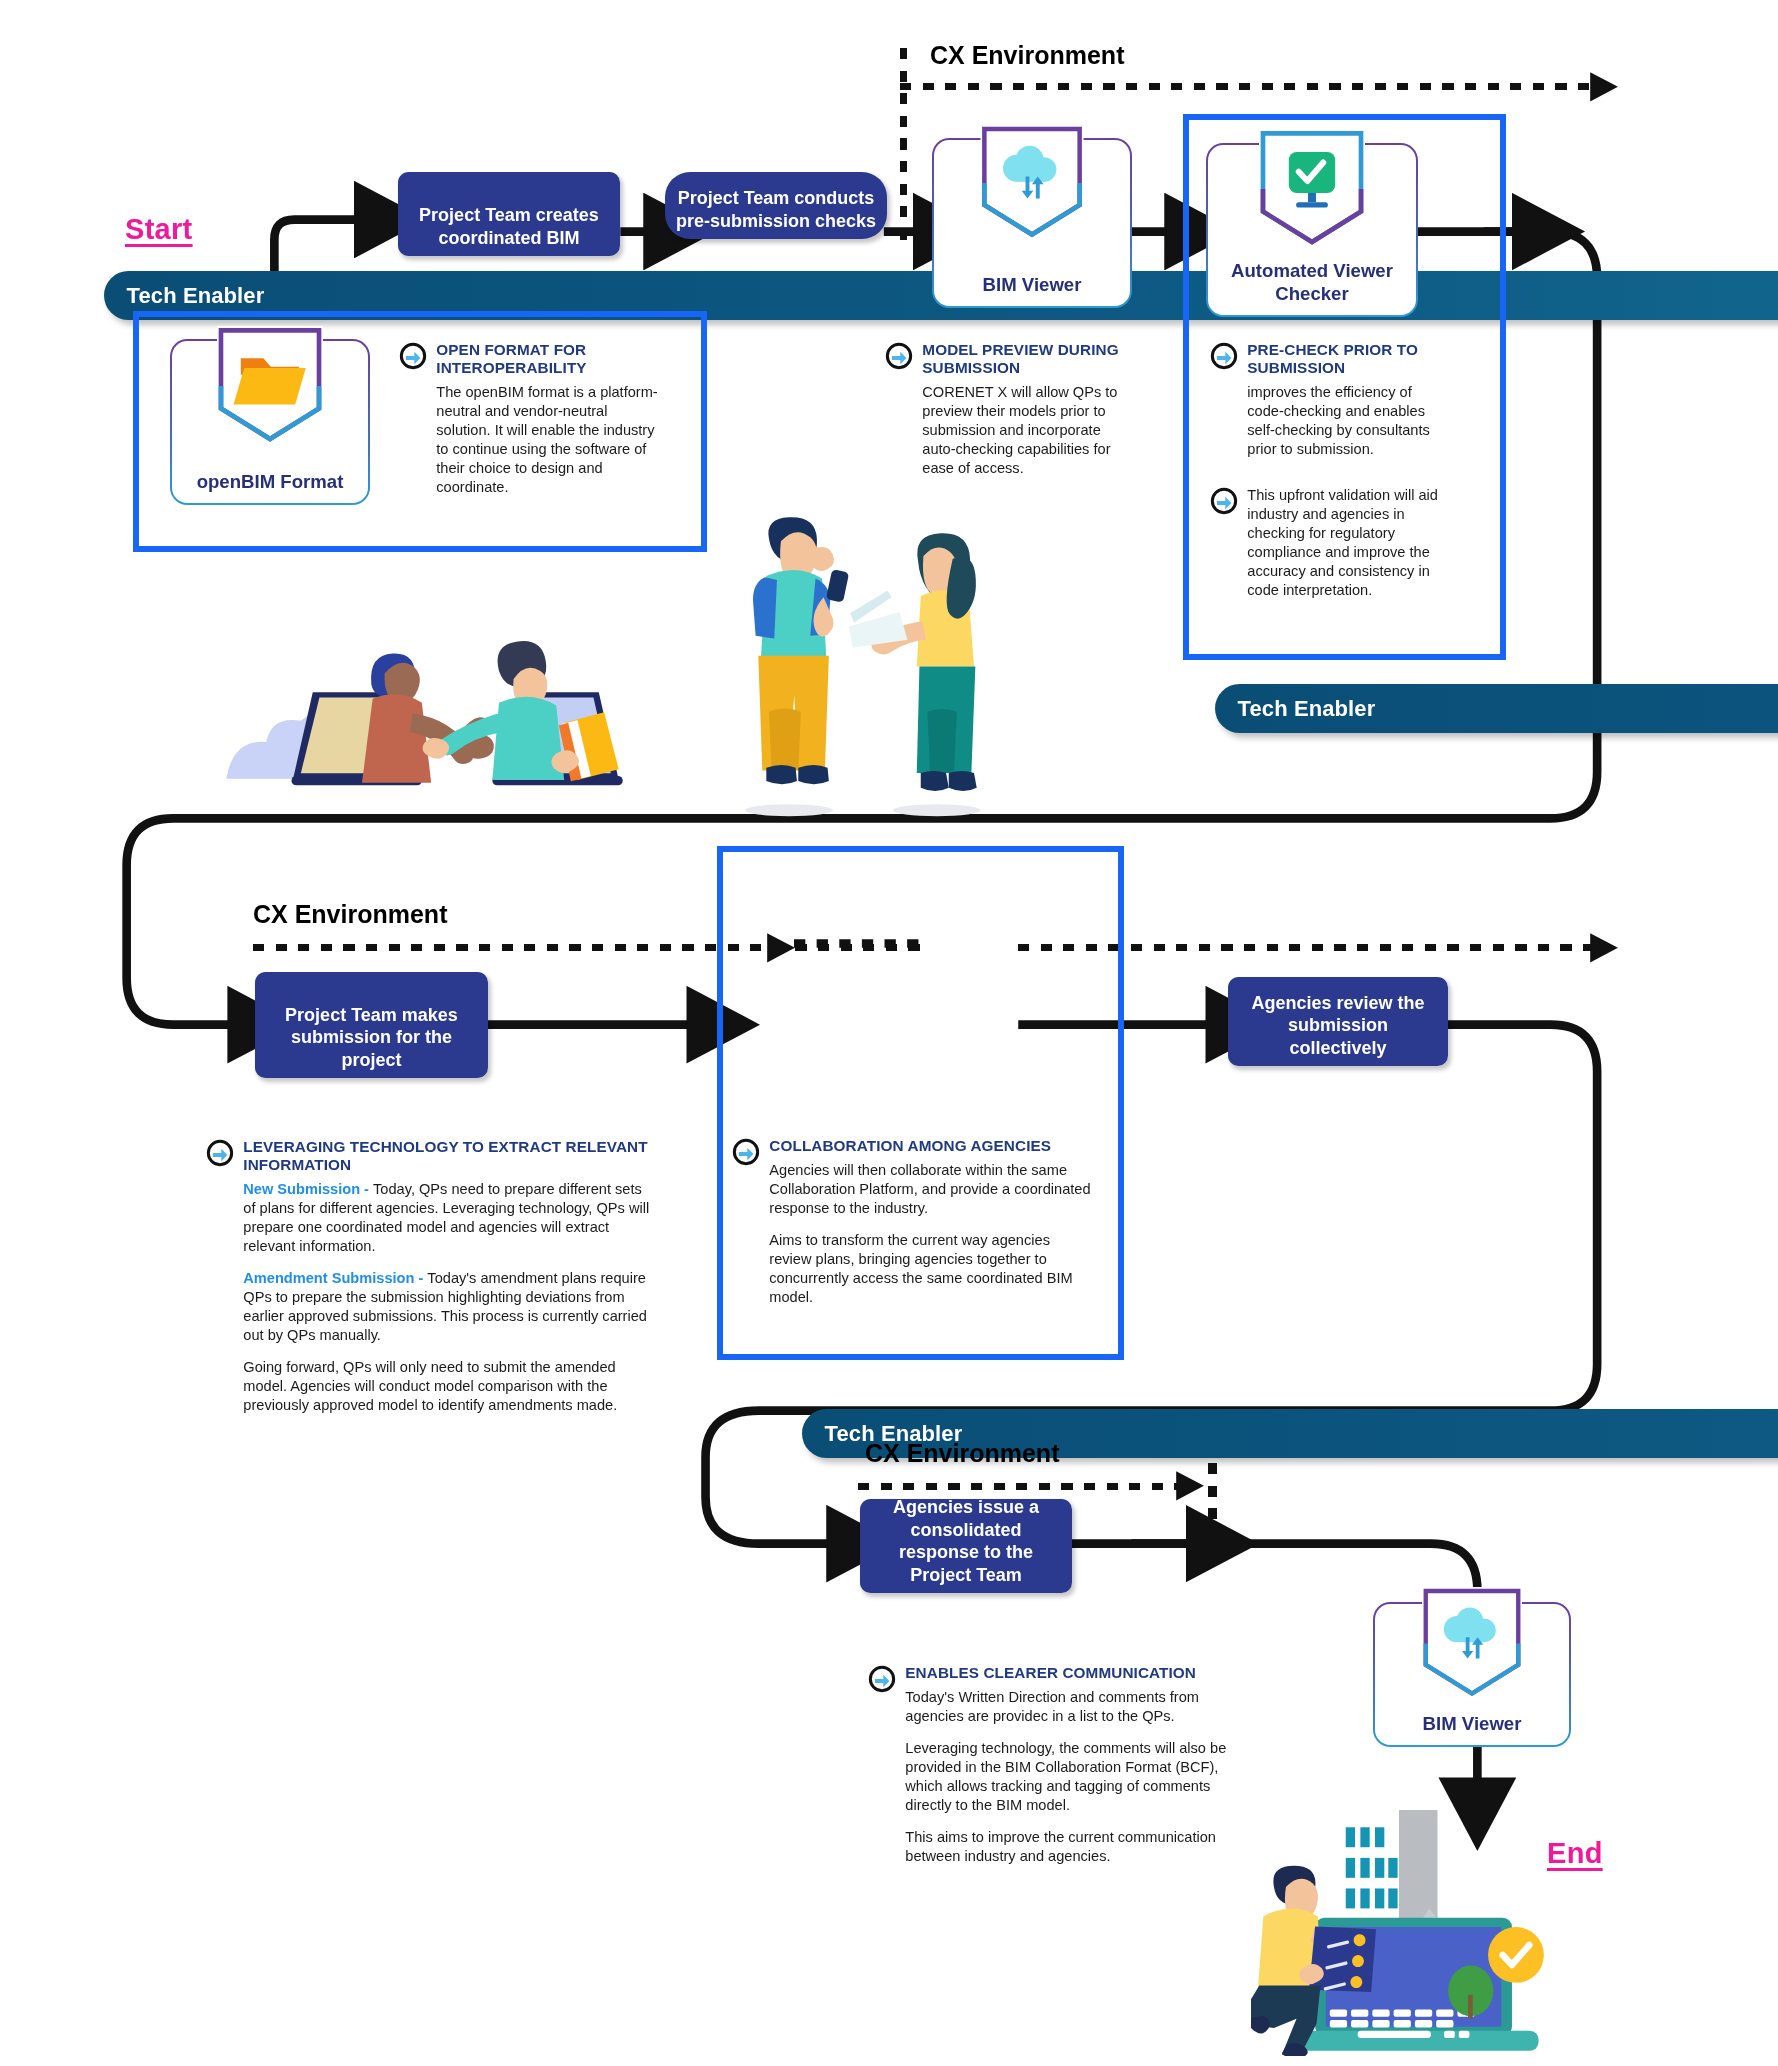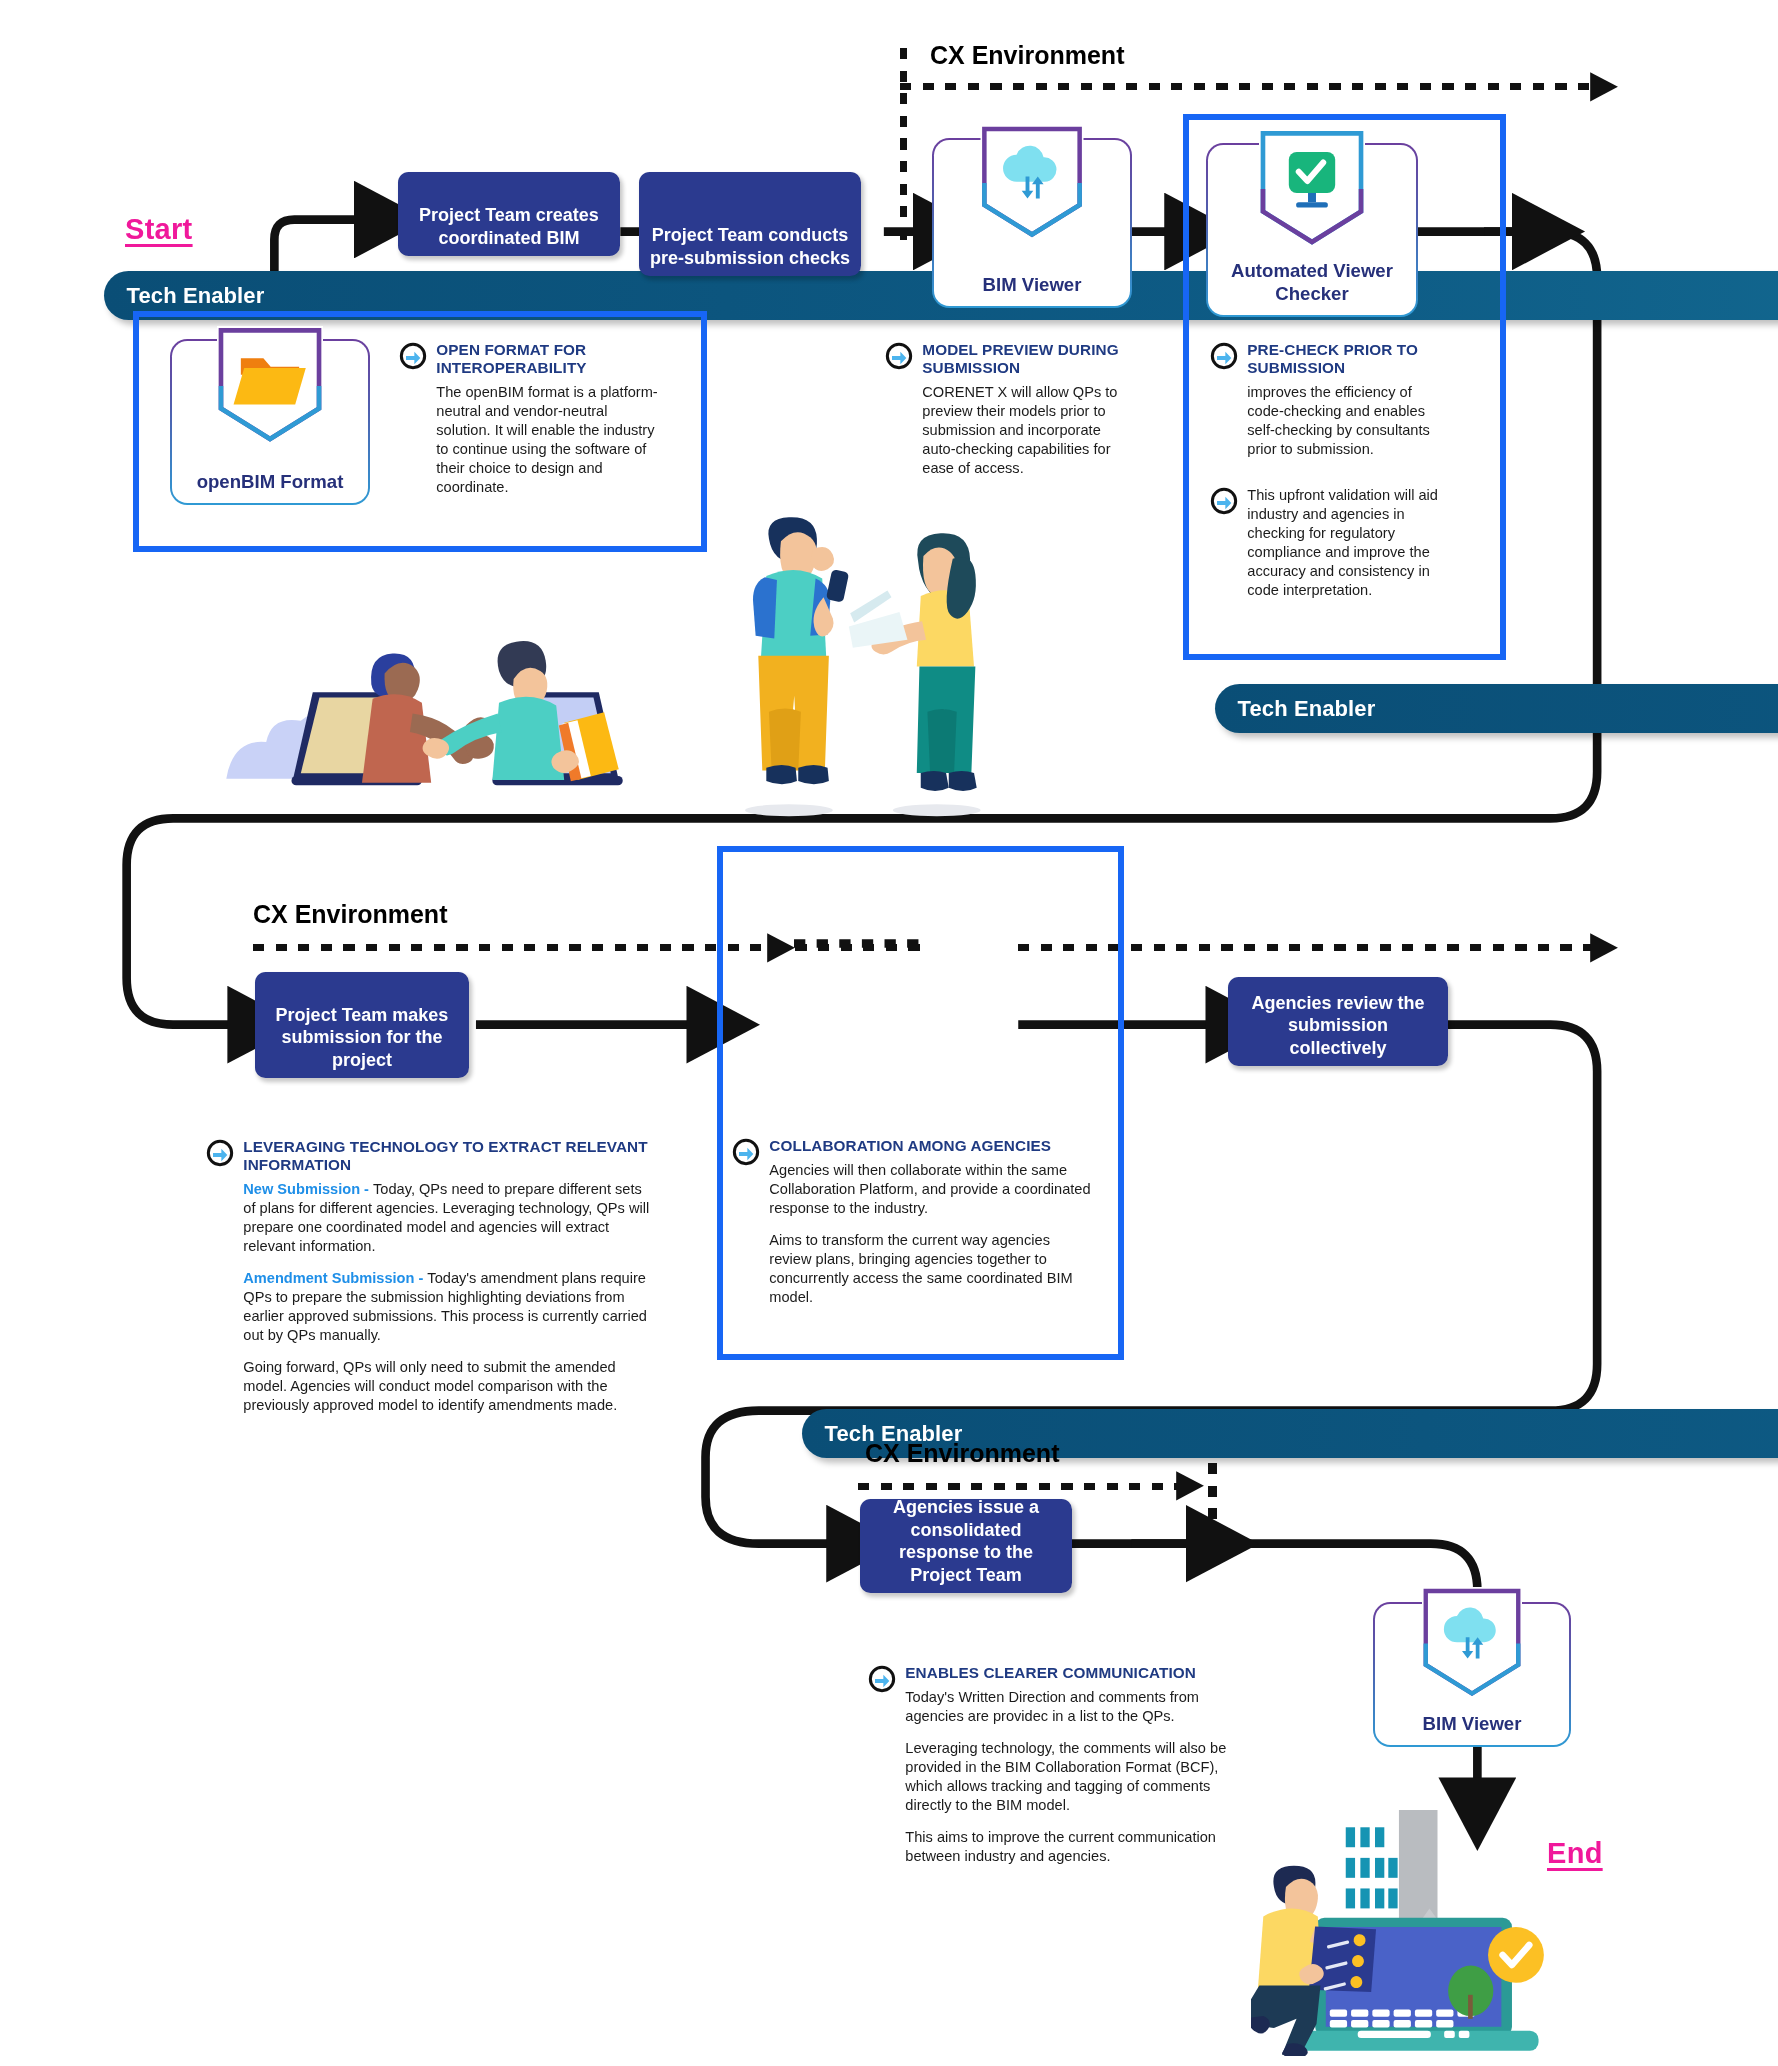--- a/index.html
+++ b/index.html
@@ -181,21 +181,21 @@
       <div class="co-title">OPEN FORMAT FOR INTEROPERABILITY</div>
       <div class="co-text">
           <p>The openBIM format is a platform-neutral and vendor-neutral solution. It will enable the industry to continue using the software of their choice to design and coordinate.</p>
         </div>
     </div>
   </div>
 
   <div class="abs pbox" style="left:398px;top:172px;width:222px;height:84px;">
     <span>Project Team creates coordinated BIM</span>
   </div>
-  <div class="abs pbox" style="left:639px;top:172px;width:222px;height:104px;">
+  <div class="abs pbox" style="left:665px;top:172px;width:222px;height:67px;border-radius:25px;">
     <span>Project Team conducts pre-submission checks</span>
   </div>
 
   <div class="abs tcard" style="left:932px;top:138px;width:200px;height:170px;">
     <div class="tcard-inner">
       <div class="badge" style="top:-14.6px;">
         <svg width="103" height="116" viewBox="0 0 160 180">
           <path d="M6,6 h148 v118 l-74,46 l-74,-46 Z" fill="#fff" stroke="#6b3f9e" stroke-width="7"></path>
           <path d="M6,90 v34 l74,46 l74,-46 v-34" fill="none" stroke="#2f9ad4" stroke-width="7"></path>
           <path fill="#7fe0f0" d="M56,46 a22,22 0 0 1 42,4 a19,19 0 0 1 2,38 H56 a21,21 0 0 1 0,-42 Z"></path>
@@ -337,21 +337,21 @@
   </div>
   <div class="abs cxdash-h" style="left:253px;top:944px;width:673px;"></div>
   <div class="abs cxdash-h" style="left:1018px;top:944px;width:580px;"></div>
   <svg class="flow" style="left:1590px;top:930px;width:40px;height:37px;" viewBox="0 0 60 56" width="40" height="37">
     <path d="M0,5 L42,27 L0,49 Z" fill="#111"></path>
   </svg>
   <svg class="flow" style="left:767px;top:930px;width:40px;height:37px;" viewBox="0 0 60 56" width="40" height="37">
     <path d="M0,5 L42,27 L0,49 Z" fill="#111"></path>
   </svg>
 
-  <div class="abs pbox" style="left:255px;top:972px;width:214px;height:106px;">
+  <div class="abs pbox" style="left:255px;top:972px;width:233px;height:106px;">
     <span>Project Team makes submission for the project</span>
   </div>
 
   <div class="abs blueframe" style="left:717px;top:846px;width:407px;height:514px;"></div>
 
 
   <div class="abs pbox" style="left:1228px;top:977px;width:220px;height:89px;">
     <span>Agencies review the submission collectively</span>
   </div>
 

